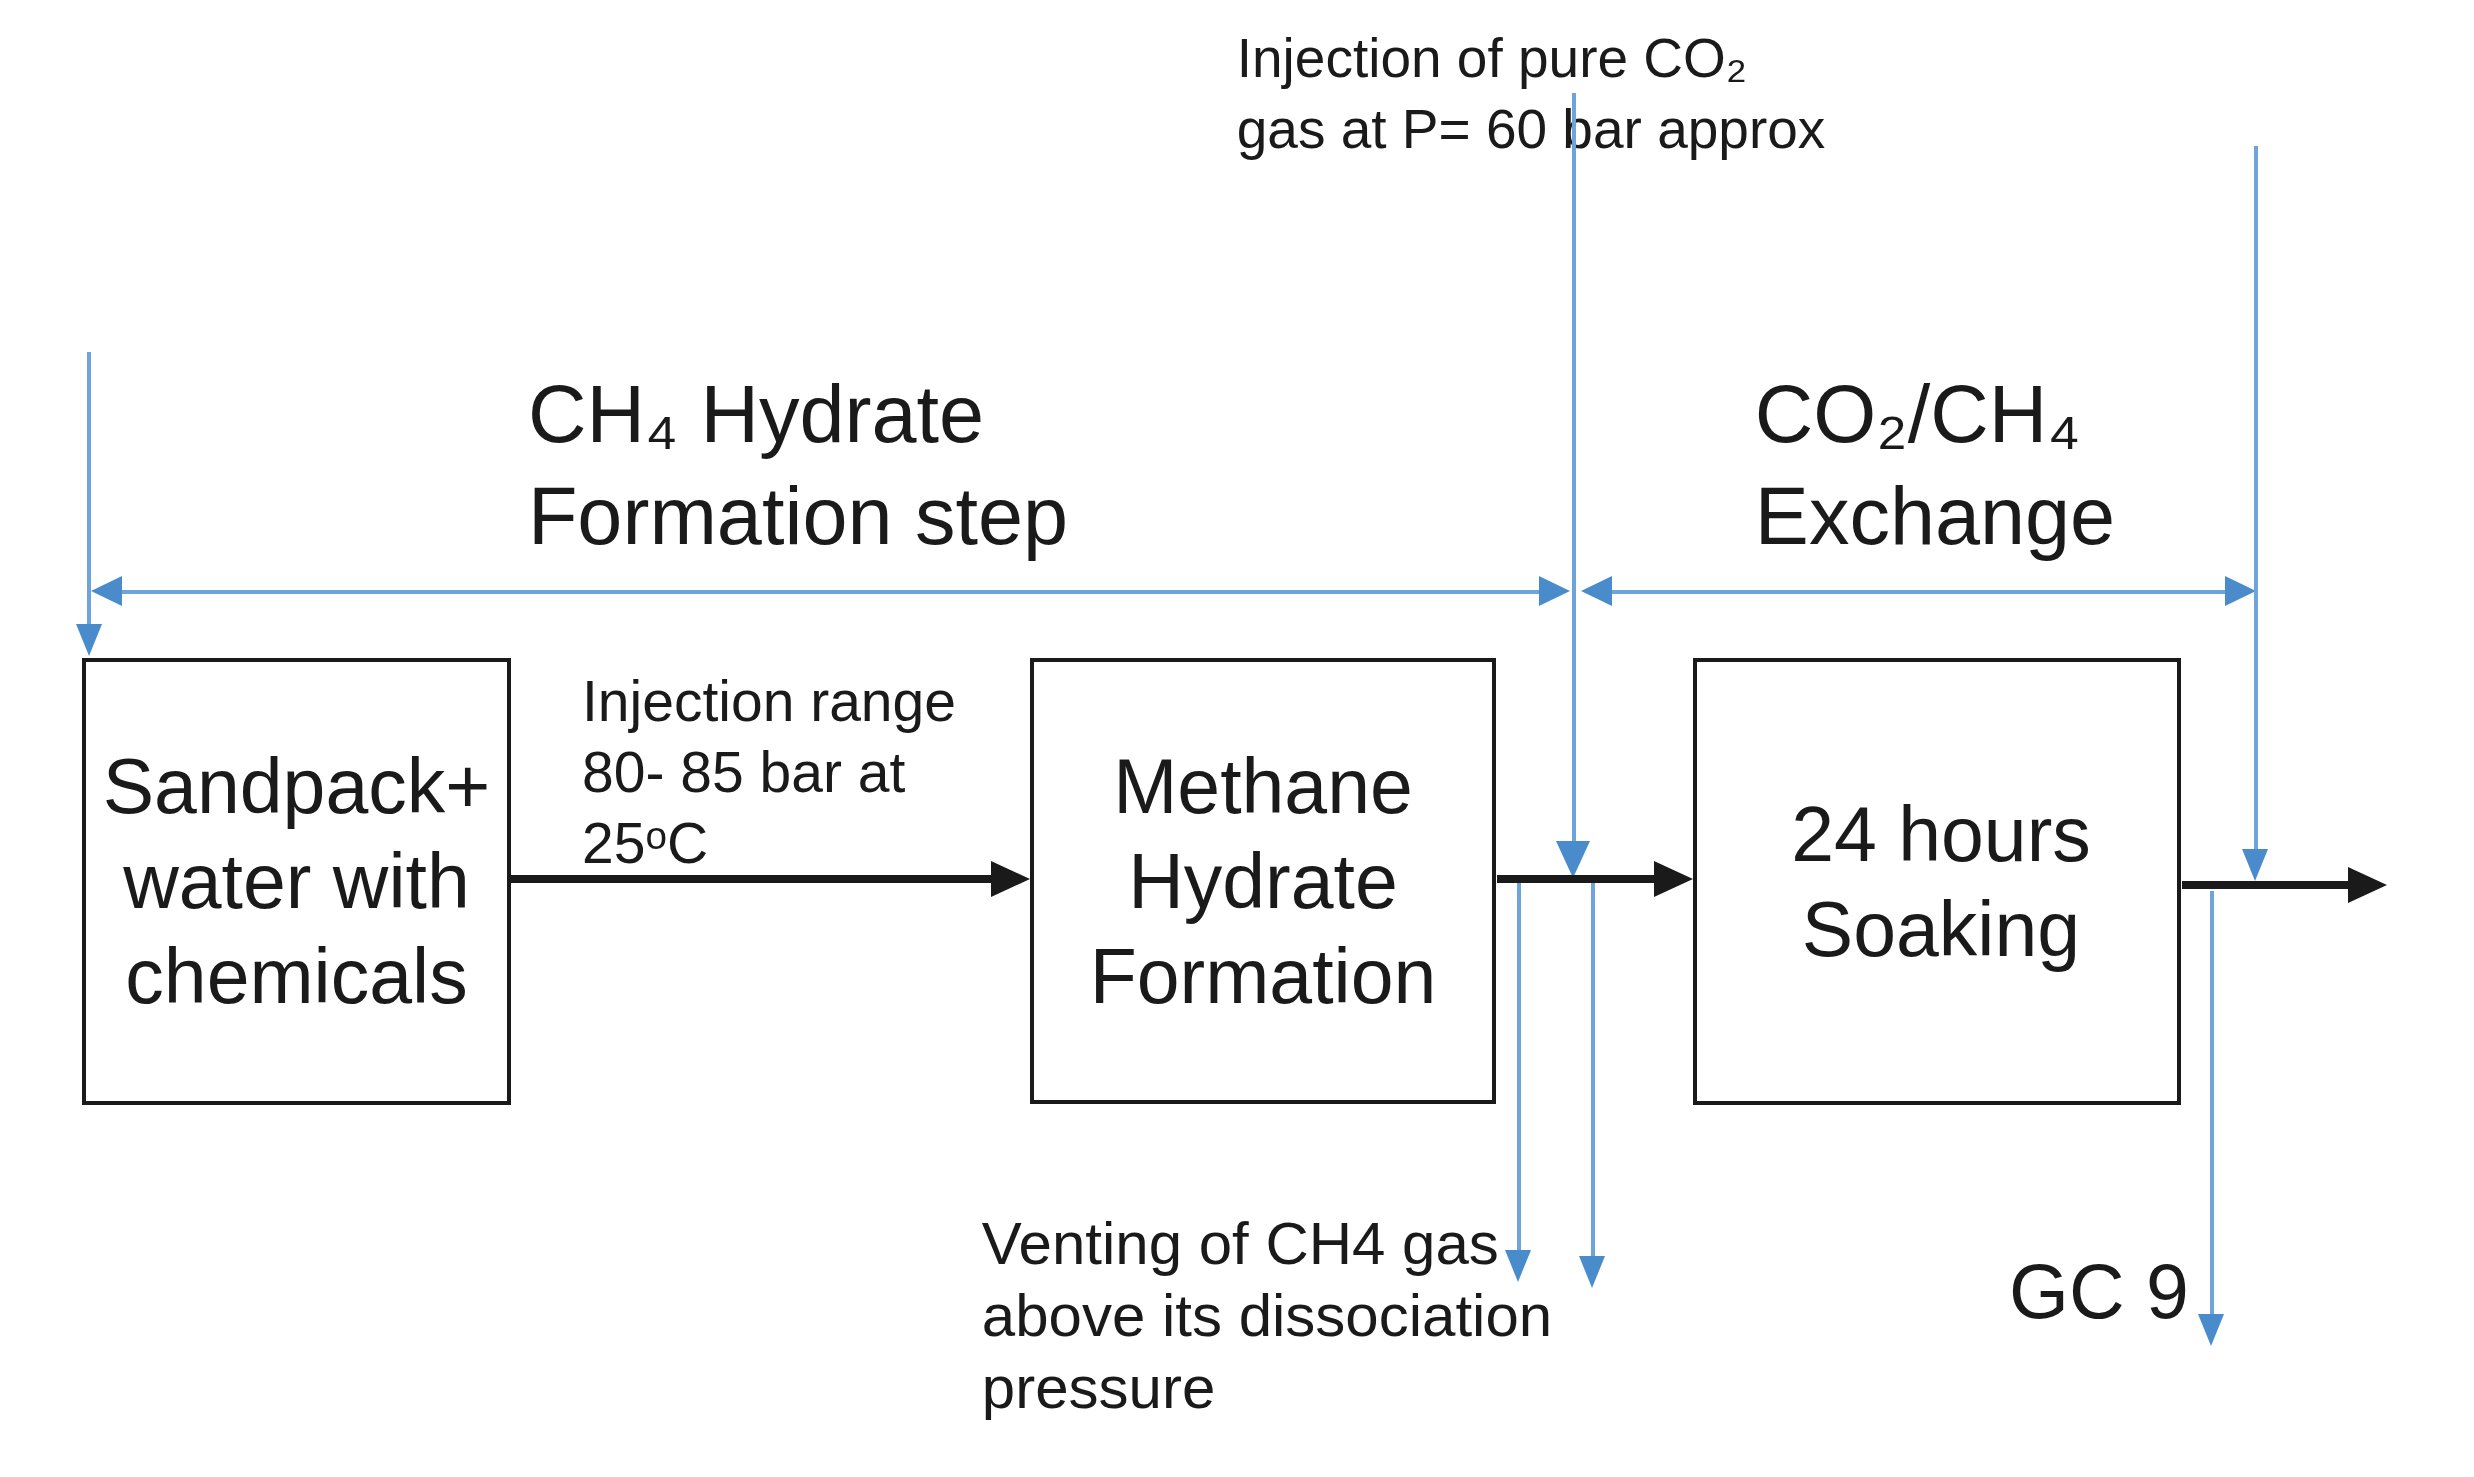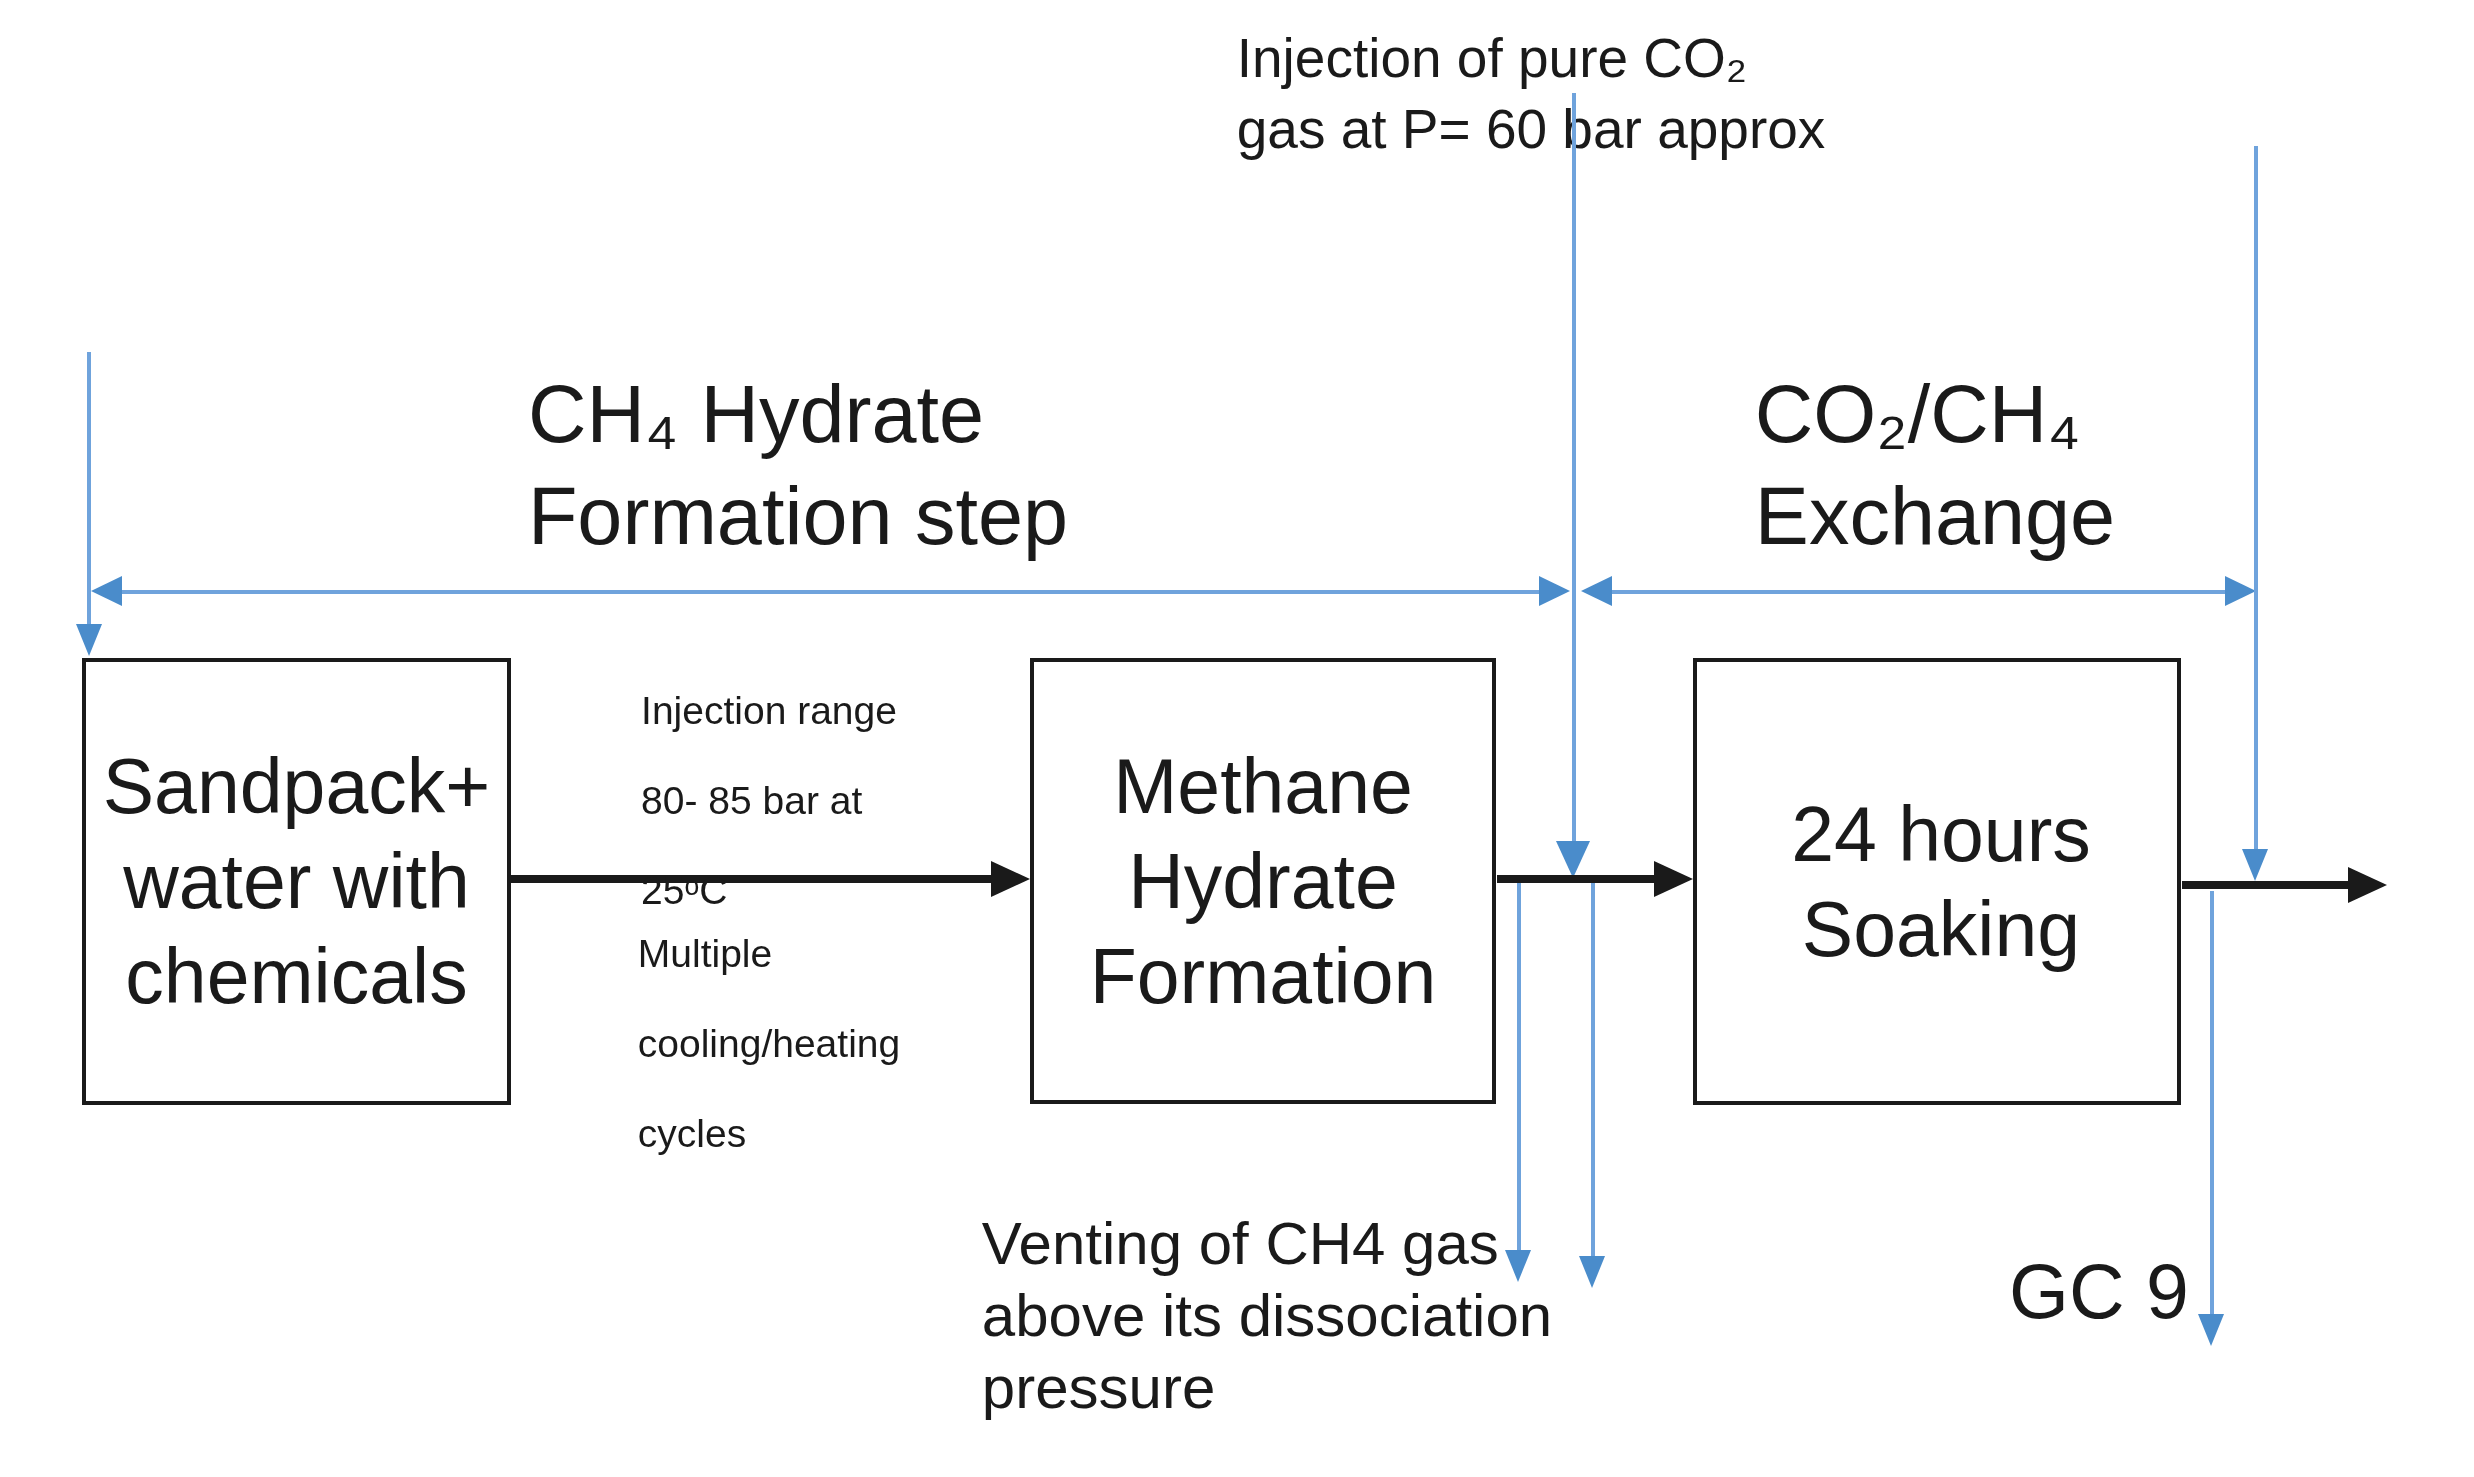--- a/index.html
+++ b/index.html
@@ -8,21 +8,21 @@
     --ink:#1A1A1A;
   }
   html,body{margin:0;padding:0;background:#fff;}
   #canvas{
     position:relative;width:2475px;height:1477px;background:#ffffff;overflow:hidden;
     font-family:"Liberation Sans","DejaVu Sans",sans-serif;color:var(--ink);
   }
   .txt{position:absolute;text-align:left;white-space:pre-line;transform:translateX(-50%);}
   .note{font-size:55px;line-height:71px;}
   .phase{font-size:81px;line-height:102px;}
-  .arrowlabel{font-size:39px;line-height:90px;}
+  .arrowlabel{font-size:57px;line-height:71px;}
   .venting{font-size:60px;line-height:72px;}
   .gc{position:absolute;font-size:77px;line-height:89px;white-space:nowrap;}
   .box{
     position:absolute;border:4.9px solid var(--ink);background:#fff;
     display:flex;align-items:center;justify-content:center;text-align:center;
     font-size:77px;line-height:95px;white-space:pre-line;box-sizing:border-box;
   }
   
   .bline{position:absolute;height:8px;background:var(--ink);}
   .bhead{position:absolute;width:0;height:0;border-top:18px solid transparent;border-bottom:18px solid transparent;border-left:39px solid var(--ink);}
@@ -94,23 +94,20 @@
   </div>
 
   <div>
     <div class="bline" style="left:2182px;top:881px;width:170px;"></div>
     <div class="bhead" style="left:2348px;top:867px;"></div>
   </div>
 
   <div class="txt arrowlabel" style="left:769px;top:666px;">Injection range
 80- 85 bar at
 25ᵒC</div>
-  <div class="txt arrowlabel" style="left:769px;top:909px;">Multiple
-cooling/heating
-cycles</div>
 
   <div>
     <div class="vline" style="left:1517px;top:883px;height:368px;"></div>
     <div class="vhead" style="left:1505px;top:1250px;"></div>
   </div>
   <div>
     <div class="vline" style="left:1591px;top:883px;height:375px;"></div>
     <div class="vhead" style="left:1579px;top:1256px;"></div>
   </div>
 

